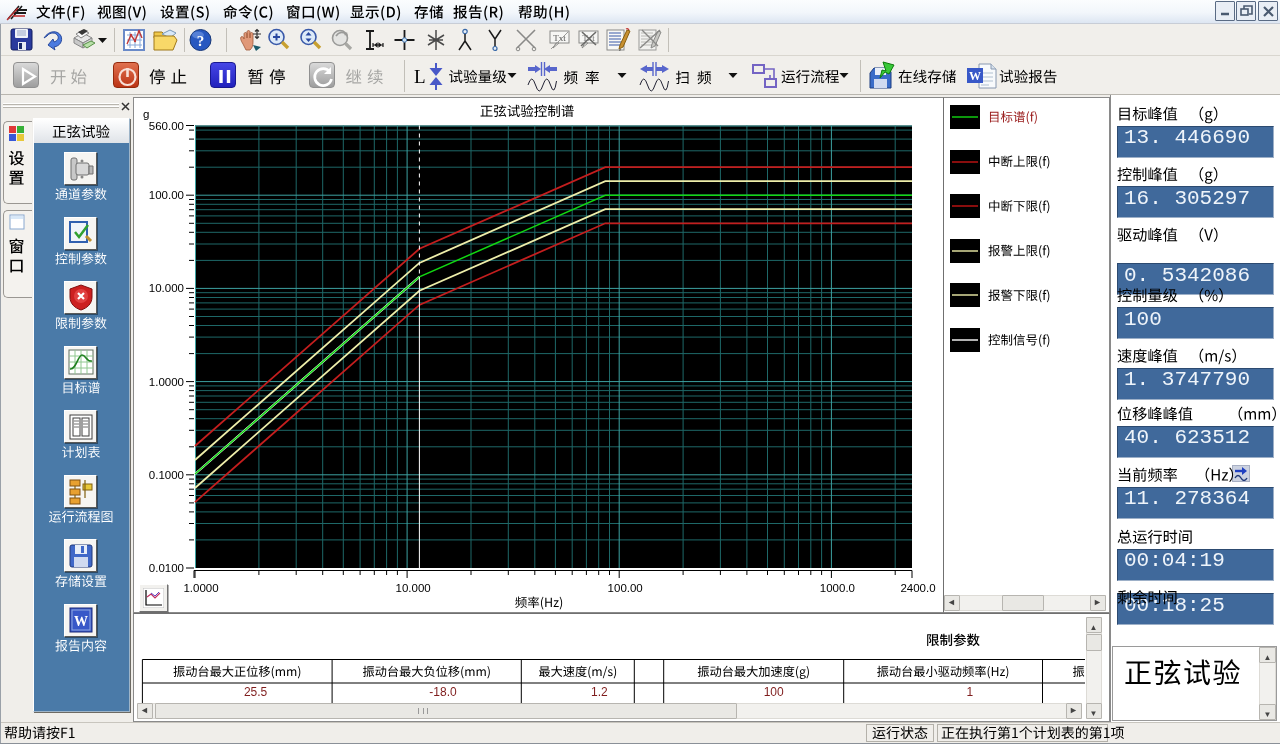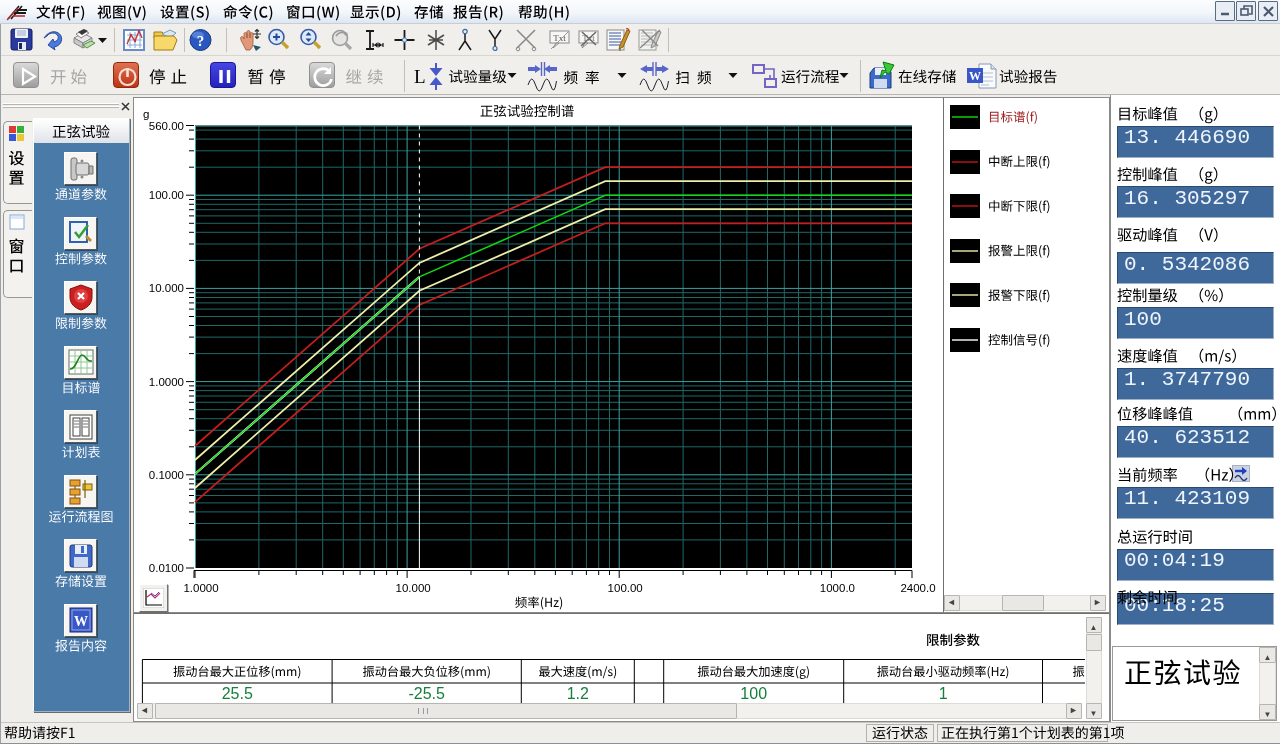--- a/index.html
+++ b/index.html
@@ -28,21 +28,21 @@
  border:1px solid #9a9792;border-right:none;border-radius:5px 0 0 5px}
 .blue{position:absolute;left:1117px;width:157px;height:32px;background:#40699b;
  border-top:1px solid #2c4a70;border-left:1px solid #2c4a70;
  border-right:1px solid #9db0c8;border-bottom:1px solid #9db0c8}
 .blue span{position:absolute;left:6px;top:-0.5px;
  font-family:Liberation Mono, monospace;font-size:21px;color:#eef4fa}
 .scrt{background:#f2f1ee;border:1px solid #dddbd6;position:absolute}
 .scrb{background:#e9e8e4;border:1px solid #b7b5b0;border-radius:1px;position:absolute}
 .arr{position:absolute;color:#444;font-size:9px;line-height:15px;width:15px;
  text-align:center}
-.cell{position:absolute;font-size:16px;text-align:center;color:#15803d}
+.cell{position:absolute;font-size:12px;text-align:right;color:#7f1d1d}
 </style></head><body>
 <div class="abs menubar"></div>
 <svg style="position:absolute;left:6px;top:4px" width="22" height="17" viewBox="0 0 22 17">
     <path d="M2 15L13 2M5 15L16 2" stroke="#1a1a1a" stroke-width="1.6" fill="none"></path>
     <path d="M9 6H21M8 9H20" stroke="#1a1a1a" stroke-width="2" fill="none"></path>
     <path d="M1 16L12 4" stroke="#c03030" stroke-width="1.2" fill="none"></path>
     <path d="M7 12H19" stroke="#c03030" stroke-width="1.6" fill="none"></path>
   </svg>
 <div class="winbtn" style="left:1215px"></div>
 <div class="winbtn" style="left:1236px"></div>
@@ -380,21 +380,21 @@
 <div class="scrb" style="left:1090px;top:595px;width:16px;height:16px"></div>
 <div class="arr" style="left:1090px;top:595px">►</div>
 <div class="scrb" style="left:1002px;top:595px;width:42px;height:16px"></div>
 <div class="abs" style="left:133px;top:613px;width:977px;height:109px;background:#fff;border:1px solid #8a8a8a;border-top:1px solid #707070"></div>
 <div class="abs" style="left:133px;top:613px;width:952px;height:90px;overflow:hidden">
     <svg width="952" height="90" viewBox="0 0 952 90" style="position:absolute;left:0;top:0">
       <path d="M9.4 46.5H1119M9.4 70H1119M9.4 46.5V90M199.1 46.5V90M388.3 46.5V90M501.3 46.5V90M530.7 46.5V90M710.7 46.5V90M909.5 46.5V90" stroke="#000" stroke-width="1" fill="none"></path>
     </svg>
   </div>
 <div class="cell" style="left:207.25px;top:685px;width:60px">25.5</div>
-<div class="cell" style="left:396.7px;top:685px;width:60px">-25.5</div>
+<div class="cell" style="left:396.7px;top:685px;width:60px">-18.0</div>
 <div class="cell" style="left:547.8px;top:685px;width:60px">1.2</div>
 <div class="cell" style="left:723.7px;top:685px;width:60px">100</div>
 <div class="cell" style="left:913.1px;top:685px;width:60px">1</div>
 <div class="scrt" style="left:137px;top:703px;width:945px;height:16px"></div>
 <div class="scrb" style="left:137px;top:703px;width:16px;height:16px"></div>
 <div class="arr" style="left:137px;top:703px">◄</div>
 <div class="scrb" style="left:1066px;top:703px;width:16px;height:16px"></div>
 <div class="arr" style="left:1066px;top:703px">►</div>
 <div class="scrb" style="left:155px;top:703px;width:582px;height:16px"></div>
 <div class="abs" style="left:418px;top:708px;width:10px;height:6px;border-left:1px solid #999;border-right:1px solid #999;background:linear-gradient(90deg,transparent 4px,#999 4px,#999 5px,transparent 5px)"></div>
@@ -404,34 +404,34 @@
 <div class="scrb" style="left:1086px;top:703px;width:16px;height:16px"></div>
 <div class="arr" style="left:1086px;top:706px;font-size:8px">▼</div>
 <div class="scrb" style="left:1086px;top:634px;width:16px;height:17px"></div>
 <div class="abs" style="left:1110px;top:95px;width:170px;height:627px;background:#fff;border-left:1px solid #8a8a8a"></div>
 <div class="blue" style="top:125.5px">
     <span>13. 446690</span>
   </div>
 <div class="blue" style="top:186px">
     <span>16. 305297</span>
   </div>
-<div class="blue" style="top:252px">
+<div class="blue" style="top:263px">
     <span>0. 5342086</span>
   </div>
 <div class="blue" style="top:307px">
     <span>100</span>
   </div>
 <div class="blue" style="top:367.5px">
     <span>1. 3747790</span>
   </div>
 <div class="blue" style="top:425.5px">
     <span>40. 623512</span>
   </div>
 <div class="blue" style="top:486.5px">
-    <span>11. 423109</span>
+    <span>11. 278364</span>
   </div>
 <div class="blue" style="top:548.5px">
     <span>00:04:19</span>
   </div>
 <div class="blue" style="top:593px">
     <span>00:18:25</span>
   </div>
 <div class="abs" style="left:1232px;top:465px;width:18px;height:17px;background:#ccd2e0;border:1px solid #a8b0c4"></div>
 <svg style="position:absolute;left:1233px;top:466px" width="16" height="15" viewBox="0 0 16 15">
     <path d="M2 5h9" stroke="#2040c0" stroke-width="2.4"></path>

